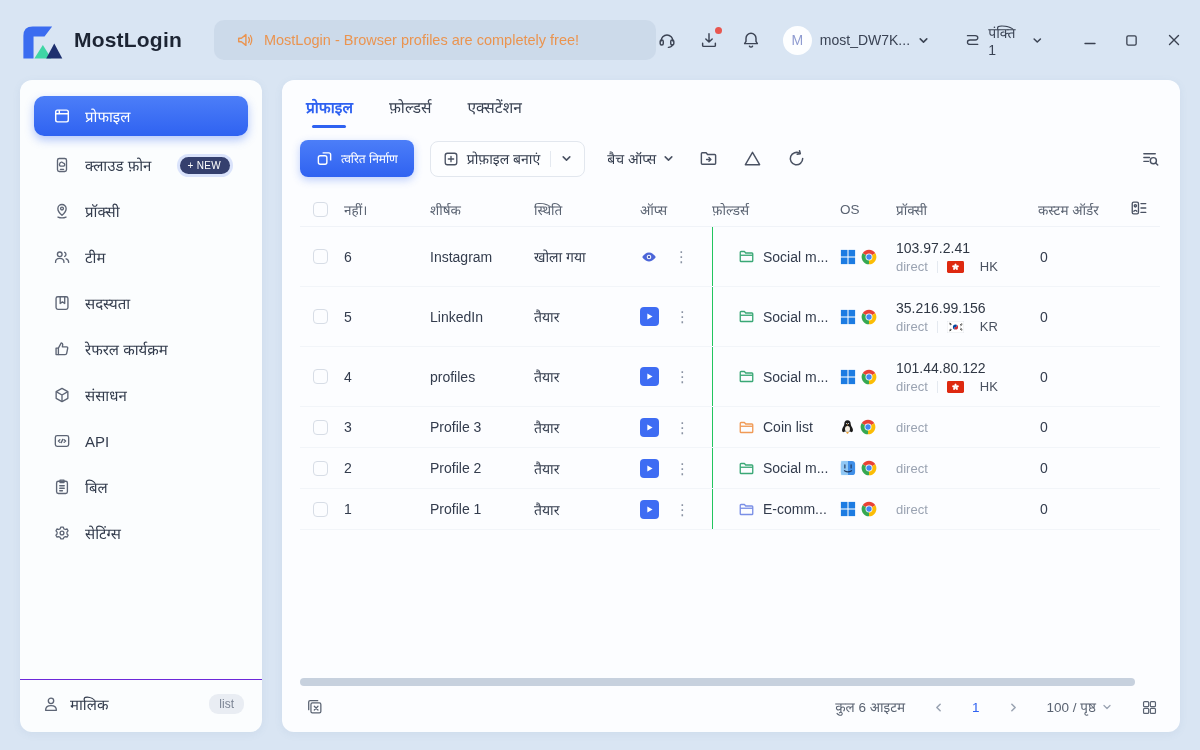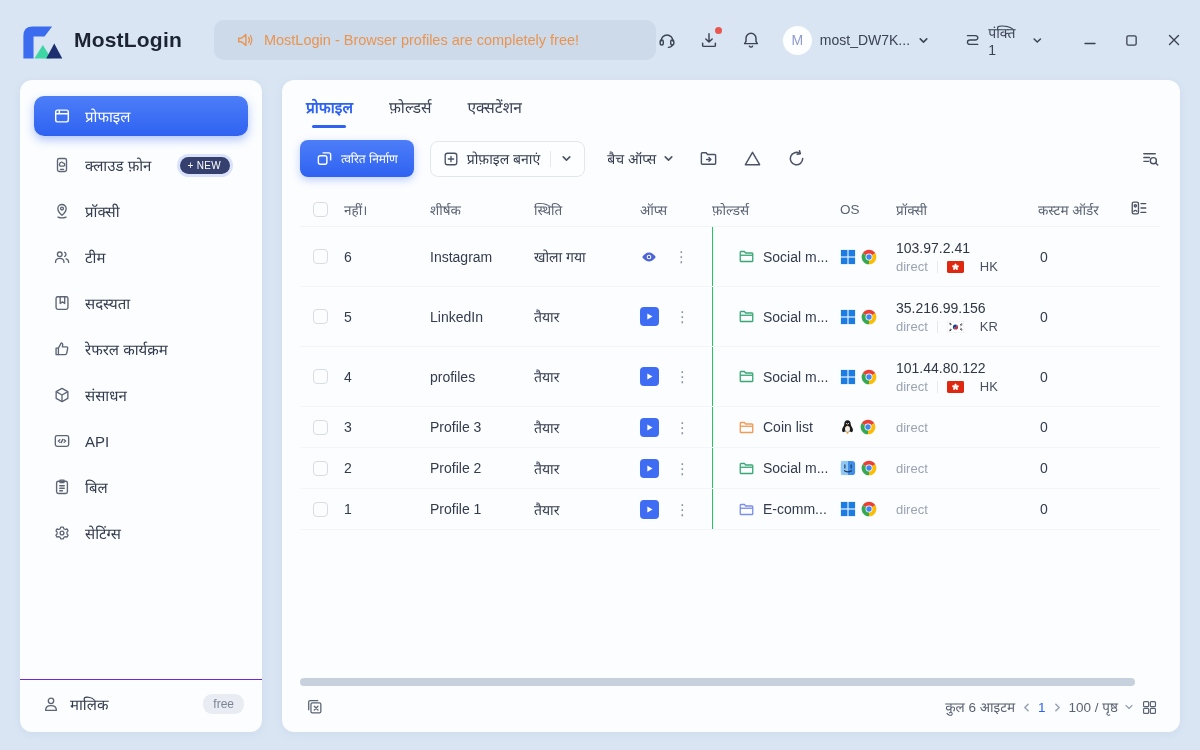--- a/index.html
+++ b/index.html
@@ -108,21 +108,21 @@
   .proxy-sub { display:flex; align-items:center; gap:9px; margin-top:2px; }
   .proxy-direct { color:#9aa3b2; font-size:13px; }
   .proxy-divider { width:1px; height:12px; background:#e4e9f0; }
   .proxy-geo { display:flex; align-items:center; gap:16px; color:#4a5260; font-size:13px; }
   .order-val { padding-left:2px; }
 
   .spacer { flex:1; }
   .scrollbar-x { height:8px; margin:0 8px 10px 0; border-radius:4px; flex:none; }
   .scrollbar-thumb { height:8px; width:98%; background:#c7d1de; border-radius:4px; cursor:pointer; }
   .footbar { display:flex; align-items:center; flex:none; padding:2px 2px 2px 6px; color:#5a6372; }
-  .foot-right { margin-left:auto; display:flex; align-items:center; gap:6px; font-size:13.5px;text-align:right; }
+  .foot-right { margin-left:auto; display:flex; align-items:center; gap:28px; font-size:13.5px;text-align:right; }
   .pg-chev { color:#9aa3b2; cursor:pointer; display:flex; }
   .pg-num { color:#2f62f1; cursor:pointer; }
   .per-page { display:flex; align-items:center; gap:6px; cursor:pointer; color:#5a6372; }
   .foot-icon { width:18px; height:18px; color:#5a6372; cursor:pointer; display:flex; align-items:center; justify-content:center; }
 </style>
 </head>
 <body>
 
 <div class="app">
 
@@ -301,21 +301,21 @@
             </span>
             <span class="si-label">सेटिंग्स</span>
           </div>
         </nav>
       <div class="side-footer">
         <svg width="18" height="18" viewBox="0 0 20 20" fill="none" stroke="#5d6575" stroke-width="1.5" stroke-linecap="round">
           <circle cx="10" cy="6.5" r="3"></circle>
           <path d="M4 17 Q4 11.8 10 11.8 Q16 11.8 16 17 Z" stroke-linejoin="round"></path>
         </svg>
         <span class="sf-label">मालिक</span>
-        <span class="free-badge">free</span>
+        <span class="free-badge">list</span>
       </div>
     </aside>
 
     <main class="content">
       <div class="tabs" id="tabs">
           <div class="tab active">प्रोफाइल</div>
           <div class="tab">फ़ोल्डर्स</div>
           <div class="tab">एक्सटेंशन</div>
         </div>
 

